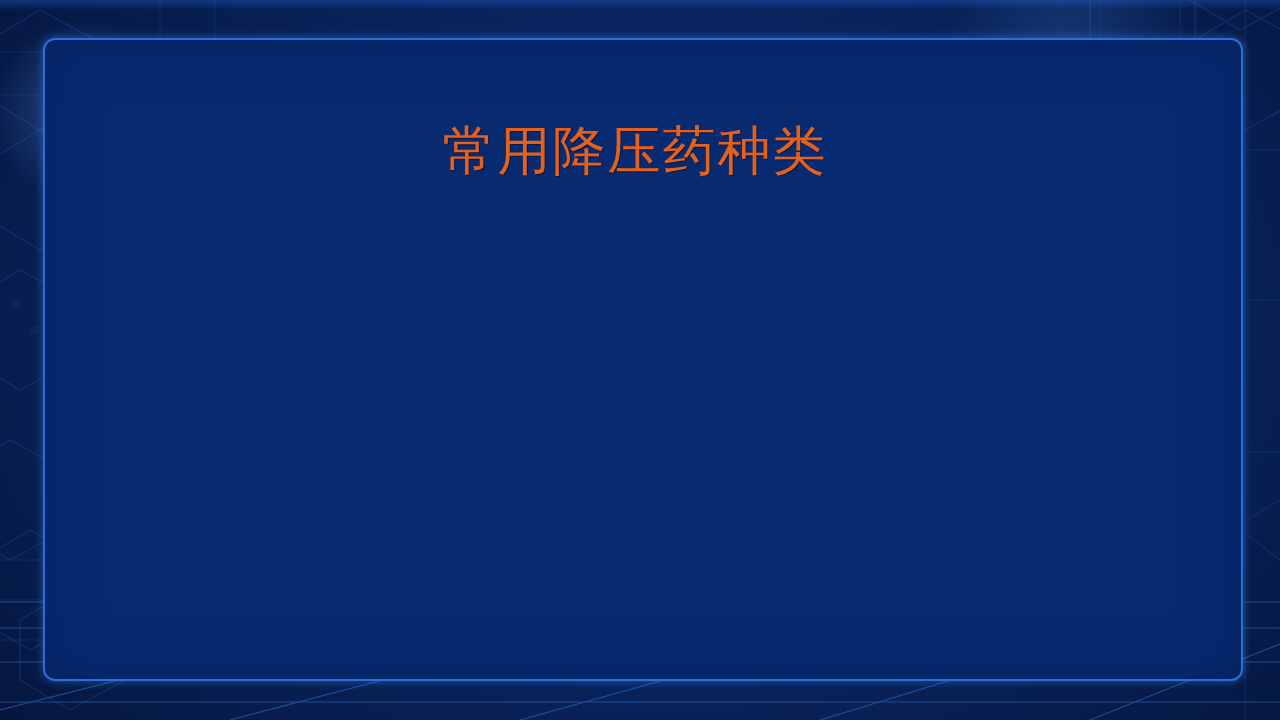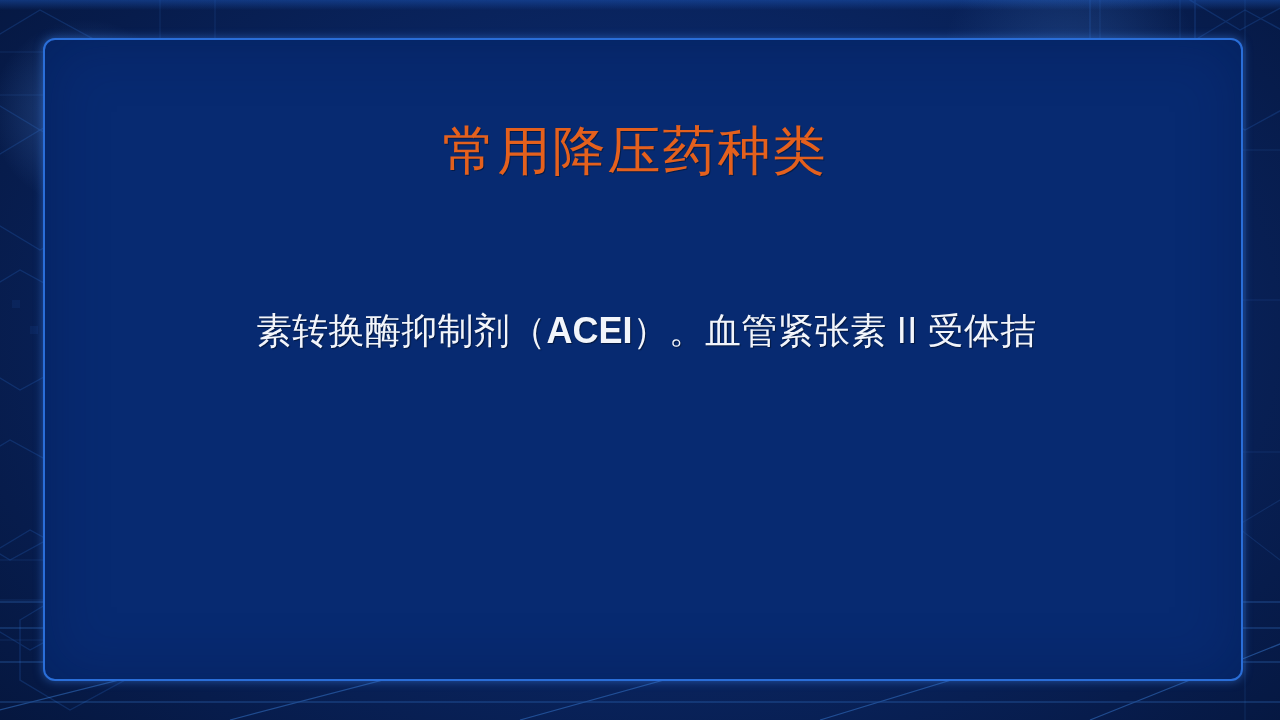--- a/index.html
+++ b/index.html
@@ -184,21 +184,20 @@
   <div class="glow-left"></div>
   <div class="glow-topright"></div>
 
   <div class="panel">
 
     <h1 class="slide-title">常用降压药种类</h1>
 
     <div class="body-block">
 
       <p class="para">
-        <span class="line ind1">素转换酶抑制剂（<span class="sans">ACEI</span>）。血管紧张素<span class="sansl"> II </span>受体拮</span>
       </p>
 
       <p class="para">
         
         
         
       </p>
 
     </div>
   </div>

